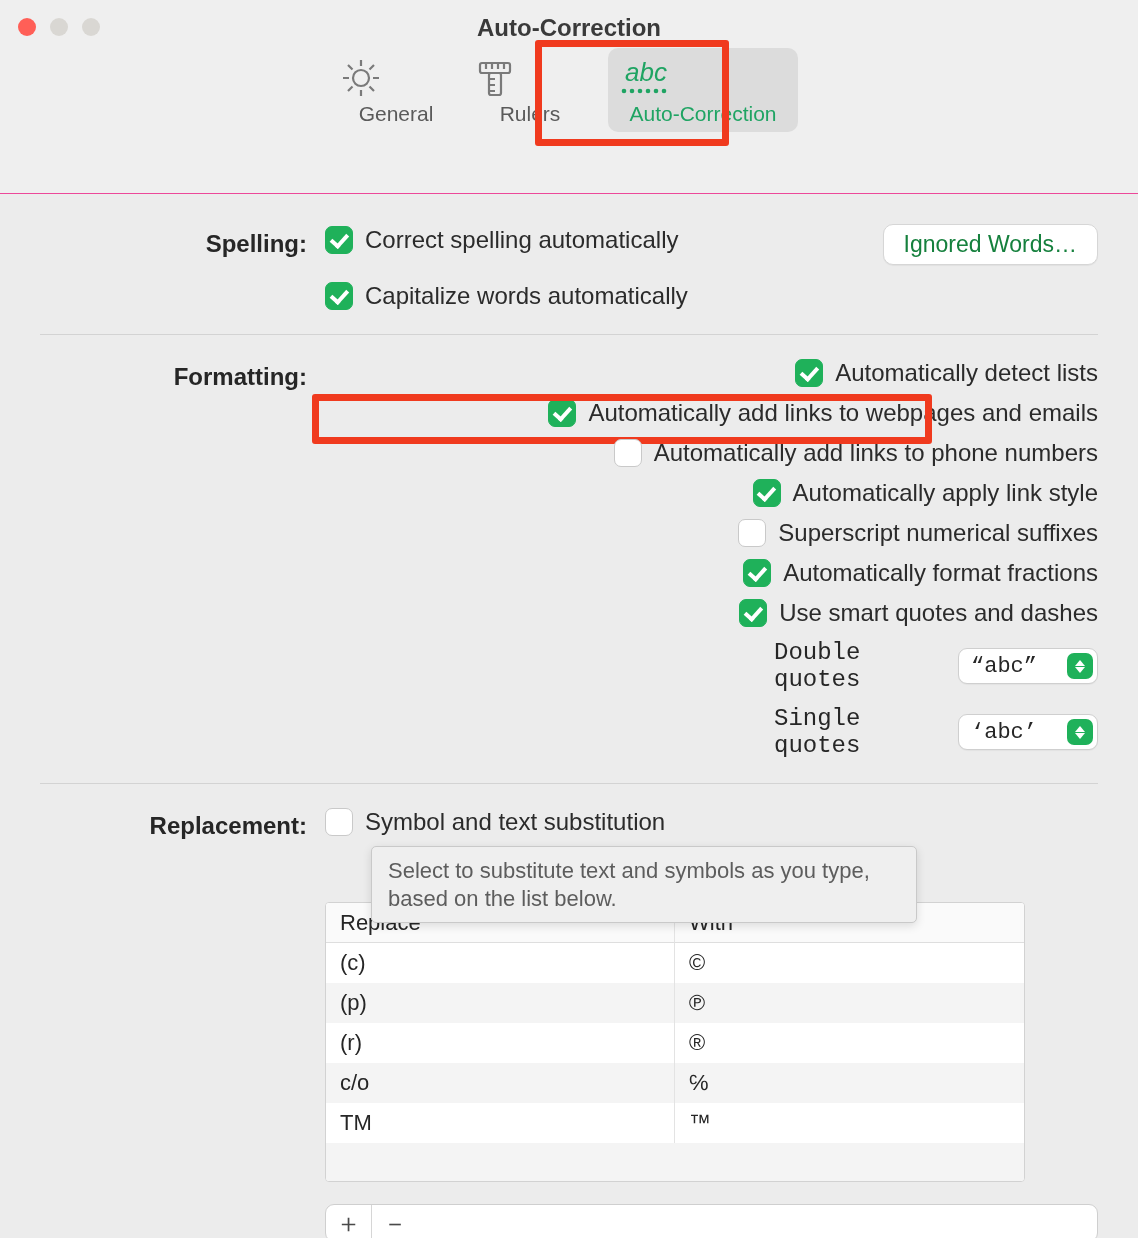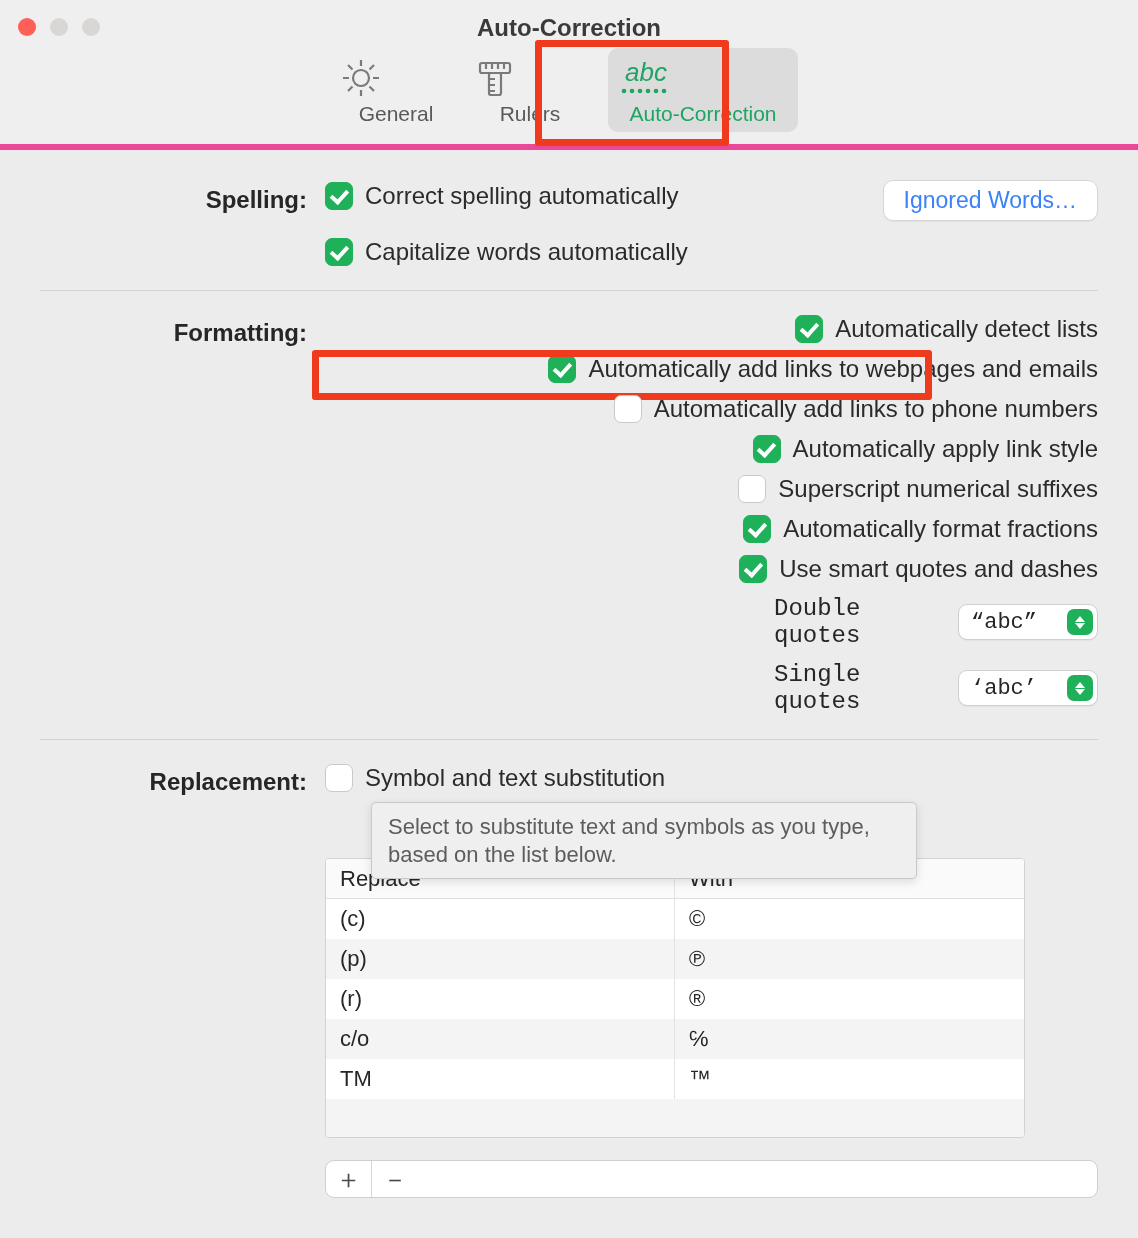--- a/index.html
+++ b/index.html
@@ -11,23 +11,23 @@
       font-size: 22px;
       color: #262626;
       overflow: hidden;
     }
     .window {
       width: 100%;
       height: 100%;
       position: relative;
     }
     .titlebar {
-      height: 150px;
+      height: 194px;
       background: #efefef;
-      border-bottom: 6px solid #ec4899;
+      border-bottom: 1px solid #ec4899;
       position: relative;
     }
     .traffic-lights {
       position: absolute;
       top: 18px; left: 18px;
       display: flex; gap: 14px;
     }
     .traffic-dot {
       width: 18px; height: 18px; border-radius: 50%;
     }
@@ -117,21 +117,21 @@
       border-width: 0 4px 4px 0;
       transform: rotate(42deg) translate(-1px,-1px);
     }
     .opt-label { font-size: 24px; color: #2b2b2b; }
     .btn-pill {
       background: #ffffff;
       border: 1px solid #d6d6d6;
       border-radius: 10px;
       padding: 6px 20px;
       font-size: 23px;
-      color: #3b82f6;
+      color: #15803d;
       box-shadow: 0 1px 1px rgba(0,0,0,0.05);
     }
     .spelling-body { position: relative; gap: 28px; }
     .spelling-right {
       position: absolute; right: 0; top: -2px;
     }
     .sub-indent { padding-left: 38px; font-family: Liberation Mono, monospace; }
     .quote-row {
       display: grid;
       grid-template-columns: 170px 140px;

